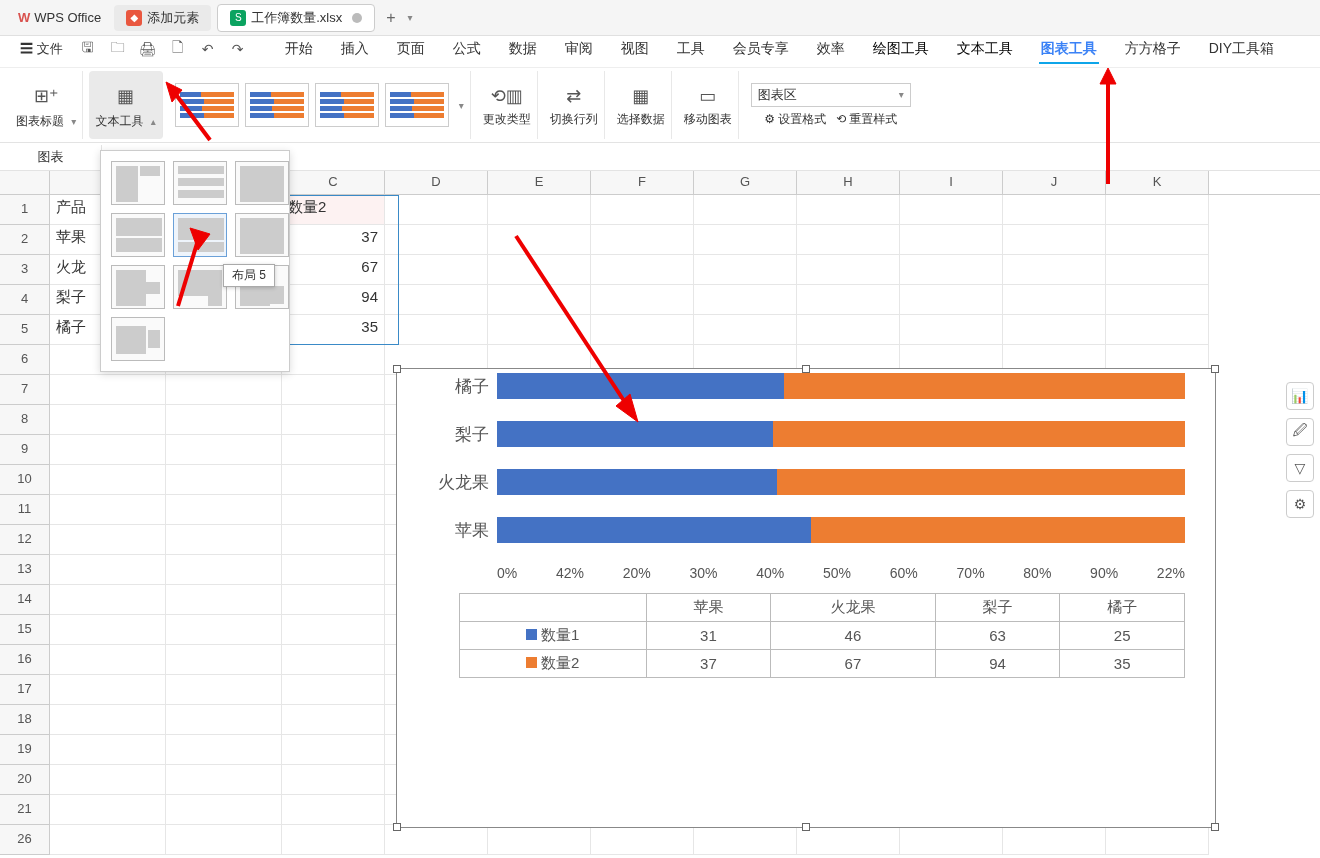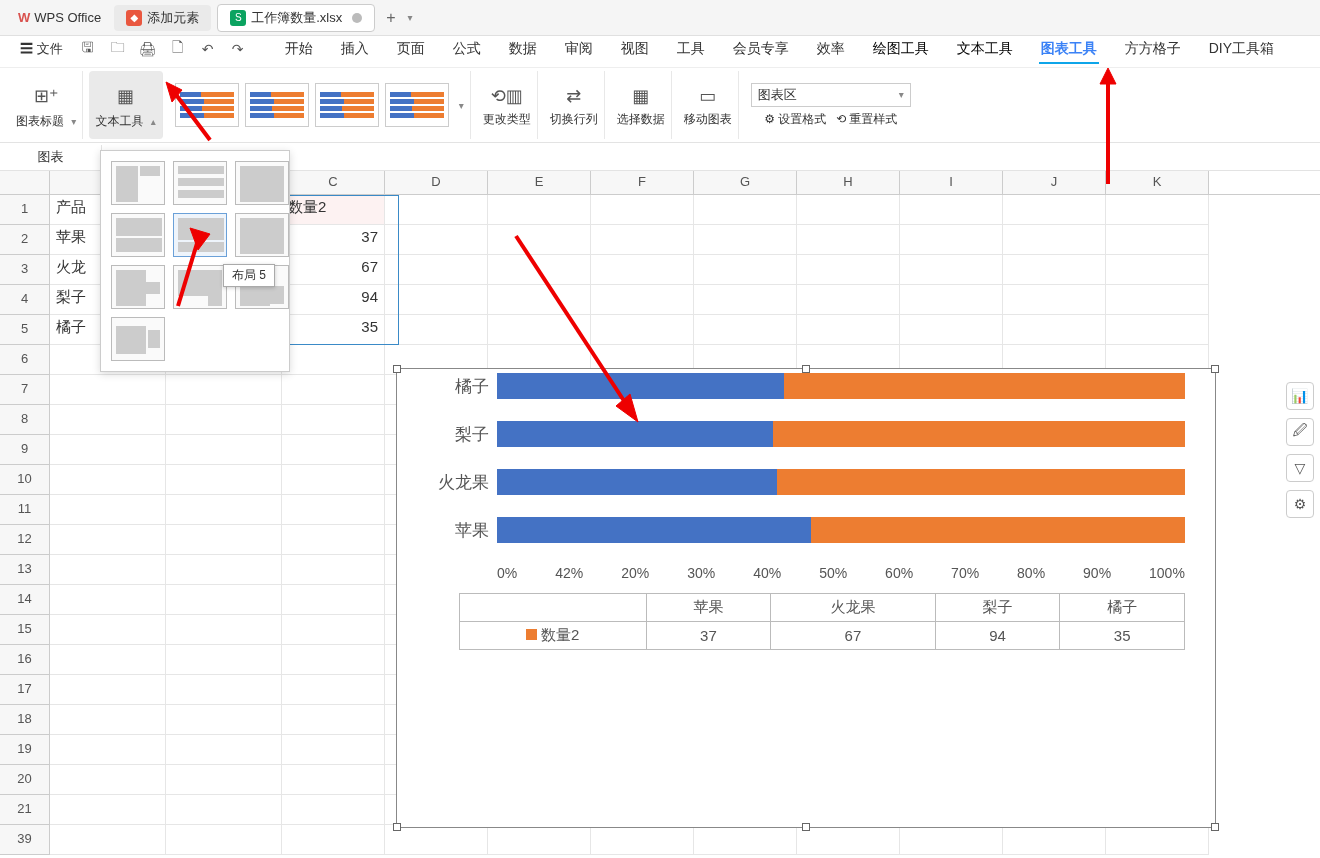--- a/index.html
+++ b/index.html
@@ -568,21 +568,21 @@
         <div class="cell" style="width: 103px;"></div>
         <div class="cell" style="width: 103px;"></div>
         <div class="cell" style="width: 103px;"></div>
         <div class="cell" style="width: 103px;"></div>
         <div class="cell" style="width: 103px;"></div>
         <div class="cell" style="width: 103px;"></div>
         <div class="cell" style="width: 103px;"></div>
         <div class="cell" style="width: 103px;"></div>
       </div>
       <div class="row">
-        <div class="row-h">39</div>
+        <div class="row-h">26</div>
         <div class="cell" style="width: 116px;"></div>
         <div class="cell" style="width: 116px;"></div>
         <div class="cell" style="width: 103px;"></div>
         <div class="cell" style="width: 103px;"></div>
         <div class="cell" style="width: 103px;"></div>
         <div class="cell" style="width: 103px;"></div>
         <div class="cell" style="width: 103px;"></div>
         <div class="cell" style="width: 103px;"></div>
         <div class="cell" style="width: 103px;"></div>
         <div class="cell" style="width: 103px;"></div>
@@ -678,30 +678,37 @@
       <span>0%</span>
       <span>42%</span>
       <span>20%</span>
       <span>30%</span>
       <span>40%</span>
       <span>50%</span>
       <span>60%</span>
       <span>70%</span>
       <span>80%</span>
       <span>90%</span>
-      <span>100%</span>
+      <span>22%</span>
     </div>
   <table class="data-table">
       <tbody>
         <tr>
           <th></th>
           <th>苹果</th>
           <th>火龙果</th>
           <th>梨子</th>
           <th>橘子</th>
+        </tr>
+        <tr>
+          <td><span class="legend-sq" style="background:#4472c4"></span>数量1</td>
+          <td>31</td>
+          <td>46</td>
+          <td>63</td>
+          <td>25</td>
         </tr>
         <tr>
           <td><span class="legend-sq" style="background:#ed7d31"></span>数量2</td>
           <td>37</td>
           <td>67</td>
           <td>94</td>
           <td>35</td>
         </tr>
       </tbody>
     </table>

